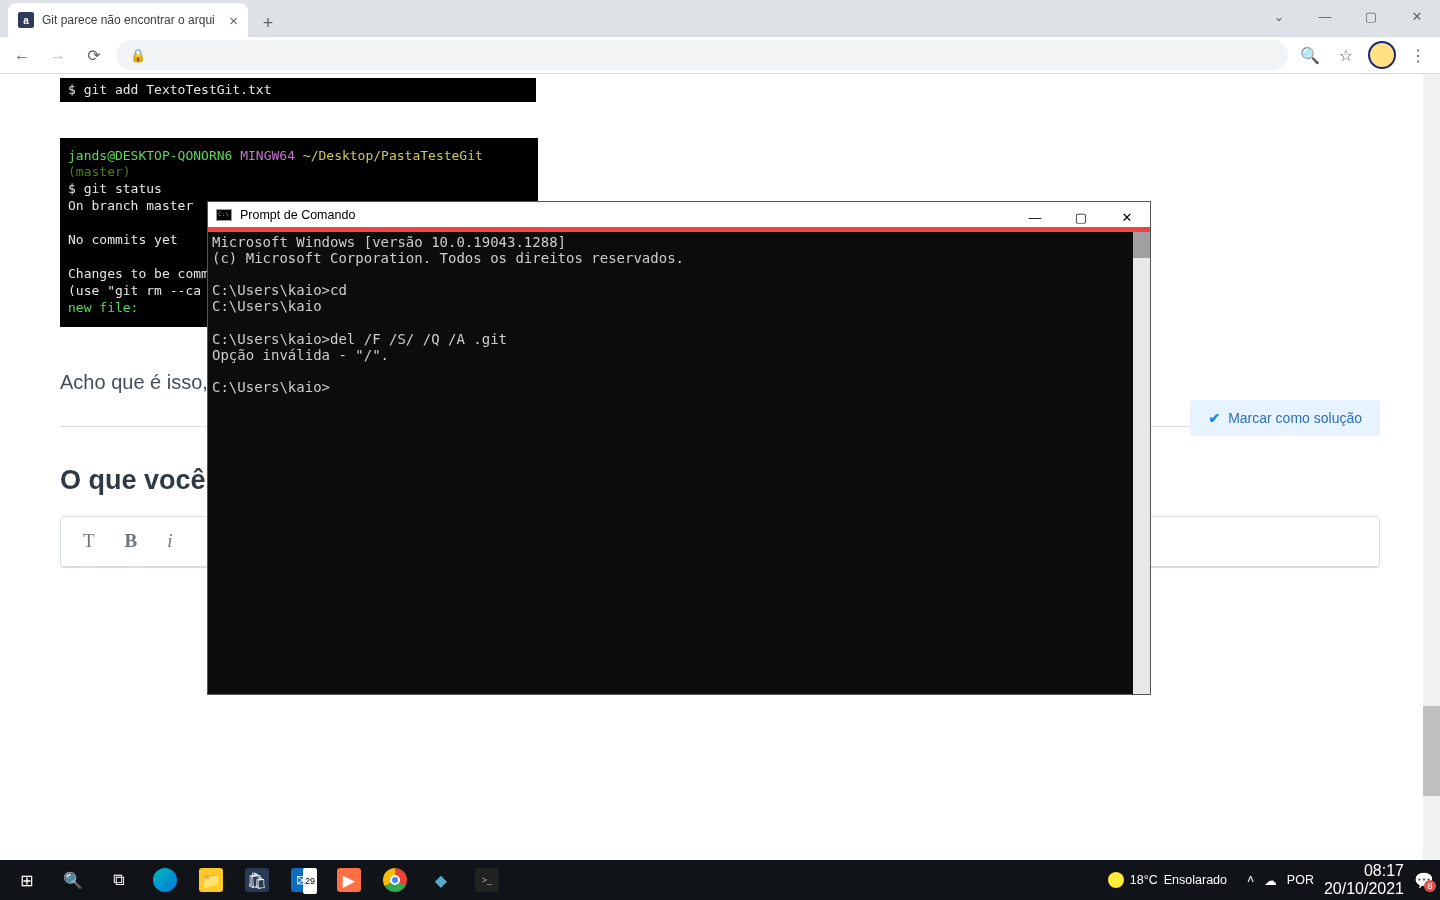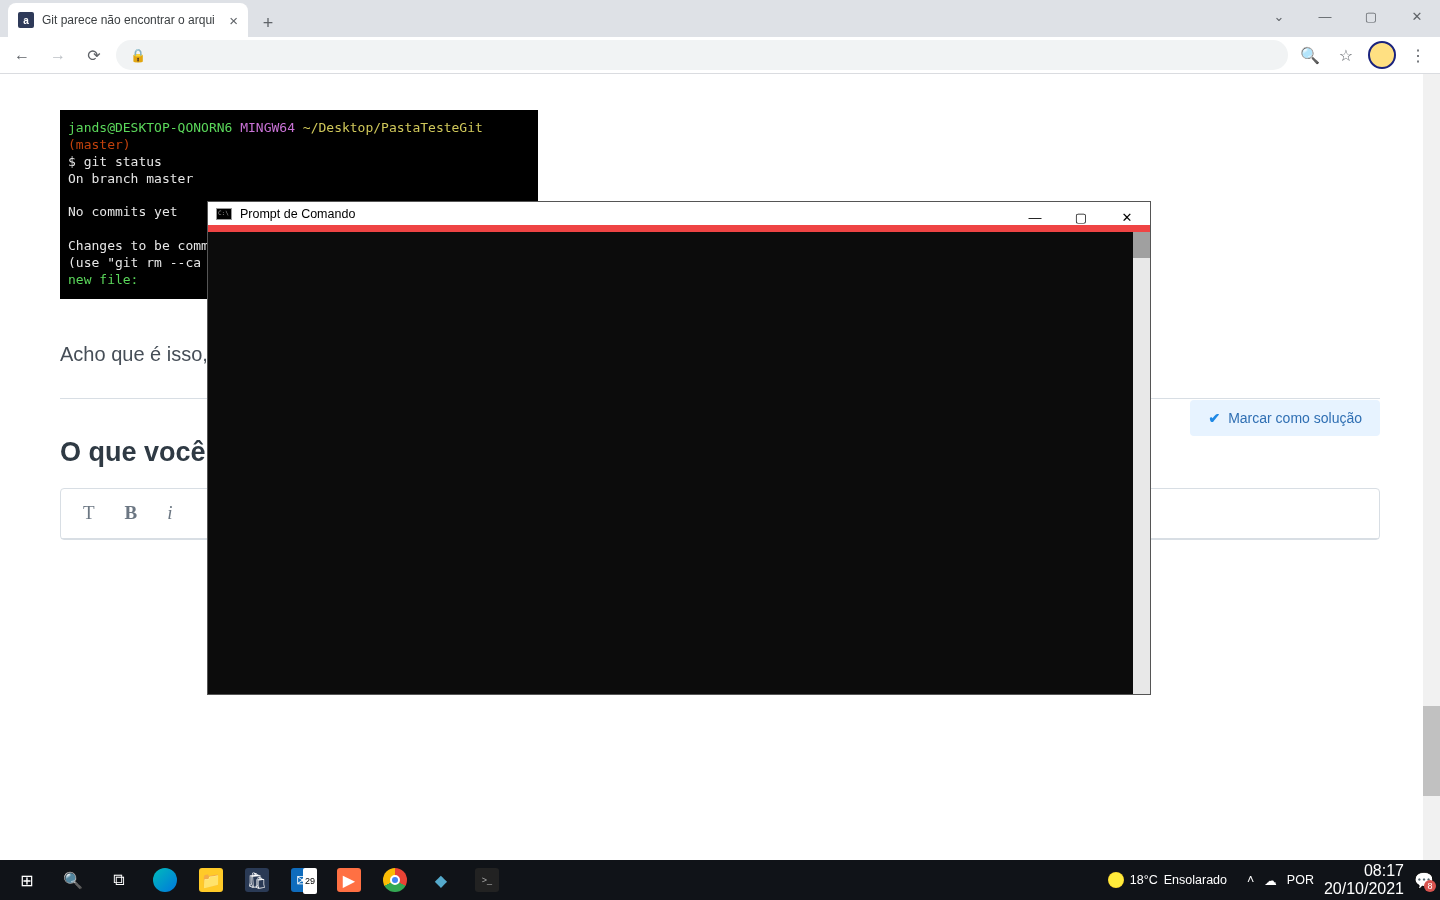--- a/index.html
+++ b/index.html
@@ -62,21 +62,21 @@
 .term-strip {
   margin-top: 4px; background: #000; font-family: Consolas, monospace;
   font-size: 13px; color: #e6e6e6; padding: 4px 8px;
   width: 476px; line-height: 1.2;
 }
 .term-block {
   margin-top: 36px; background: #000; font-family: Consolas, monospace;
   font-size: 13px; color: #e6e6e6; padding: 10px 8px;
   width: 478px; line-height: 1.3;
 }
-.g { color: #5bd85b; } .m { color: #c972d6; } .y { color: #d0c85a; } .c { color: #c2410c; }
+.g { color: #5bd85b; } .m { color: #c972d6; } .y { color: #d0c85a; } .c { color: #4d7c0f; }
 .after { font-size: 20px; margin-top: 44px; }
 .divider { border: 0; border-top: 1px solid #d8dee4; margin: 32px 0 24px; }
 .solbtn {
   position: absolute; right: 60px; top: 326px;
   background: #e7f3ff; color: #2f6fb3; font-size: 14px;
   padding: 10px 18px; border-radius: 4px;
   display: flex; align-items: center; gap: 8px;
 }
 .h2 { font-size: 27px; font-weight: 700; color: #2f3a44; margin-bottom: 20px; margin-top: 38px; }
 .editor-box { border: 1px solid #d8dee4; border-radius: 4px; }
@@ -84,21 +84,21 @@
 .editor-body { padding: 26px 22px; font-size: 17px; color: #3c434c; min-height: 210px; }
 
 .cmd {
   position: absolute; left: 207px; top: 201px; width: 944px; height: 494px;
   background: #fff; border: 1px solid #555;
   box-shadow: 8px 8px 0 0 rgba(0,0,0,0);
 }
 .cmd-title {
   height: 30px; background: #fff; display: flex; align-items: center;
   padding-left: 8px; font-size: 12.5px; color: #000;
-  border-bottom: 7px solid #ef4444;
+  border-bottom: 5px solid #ef4444;
 }
 .cmd-icon { width: 16px; height: 12px; background: #000; margin-right: 8px; border: 1px solid #999; position: relative; }
 .cmd-icon::after { content:"C:\\"; color:#999; font-size:6px; position:absolute; left:1px; top:0; font-family: Consolas, monospace; }
 .cmd-ctrl { position: absolute; right: 0; top: 0; height: 30px; display: flex; }
 .cmd-ctrl div { width: 46px; display: flex; align-items: center; justify-content: center; font-size: 13px; }
 .cmd-body { position: relative; height: calc(100% - 30px); background: #0c0c0c; }
 .cmd-txt { font-family: Consolas, monospace; font-size: 14px; color: #cccccc; padding: 2px 4px; white-space: pre; line-height: 1.15; }
 .cmd-scroll { position:absolute; right:0; top:0; width:17px; height:100%; background:#e8e8e8; }
 .cmd-thumb { width:100%; height:26px; background:#a0a0a0; }
 
@@ -146,20 +146,21 @@
     <span class="lock">🔒</span>
   </div>
   <div class="rightbtn">🔍</div>
   <div class="rightbtn">☆</div>
   <div class="rightbtn prof"></div>
   <div class="rightbtn">⋮</div>
 </div>
 
 <div class="page">
   <div class="content">
+    <div class="term-strip">$ git add TextoTestGit.txt</div>
 
 
     <div class="term-block">
       <div><span class="g">jands@DESKTOP-QONORN6</span> <span class="m">MINGW64</span> <span class="y">~/Desktop/PastaTesteGit</span> <span class="c">(master)</span></div>
       <div>$ git status</div>
       <div>On branch master</div>
       <div>&nbsp;</div>
       <div>No commits yet</div>
       <div>&nbsp;</div>
       <div>Changes to be commi</div>
@@ -196,20 +197,30 @@
   <div class="cmd-title">
     <span class="cmd-icon"></span>
     <span>Prompt de Comando</span>
     <div class="cmd-ctrl">
       <div>—</div>
       <div>▢</div>
       <div>✕</div>
     </div>
   </div>
   <div class="cmd-body">
+    <div class="cmd-txt">Microsoft Windows [versão 10.0.19043.1288]
+(c) Microsoft Corporation. Todos os direitos reservados.
+
+C:\Users\kaio&gt;cd
+C:\Users\kaio
+
+C:\Users\kaio&gt;del /F /S/ /Q /A .git
+Opção inválida - "/".
+
+C:\Users\kaio&gt;</div>
     <div class="cmd-scroll">
       <div class="cmd-thumb"></div>
     </div>
   </div>
 </div>
 
 <div class="taskbar">
   <div class="tb-item">
       <div class="tb-icon" style="color:#fff">⊞</div>
     </div>

